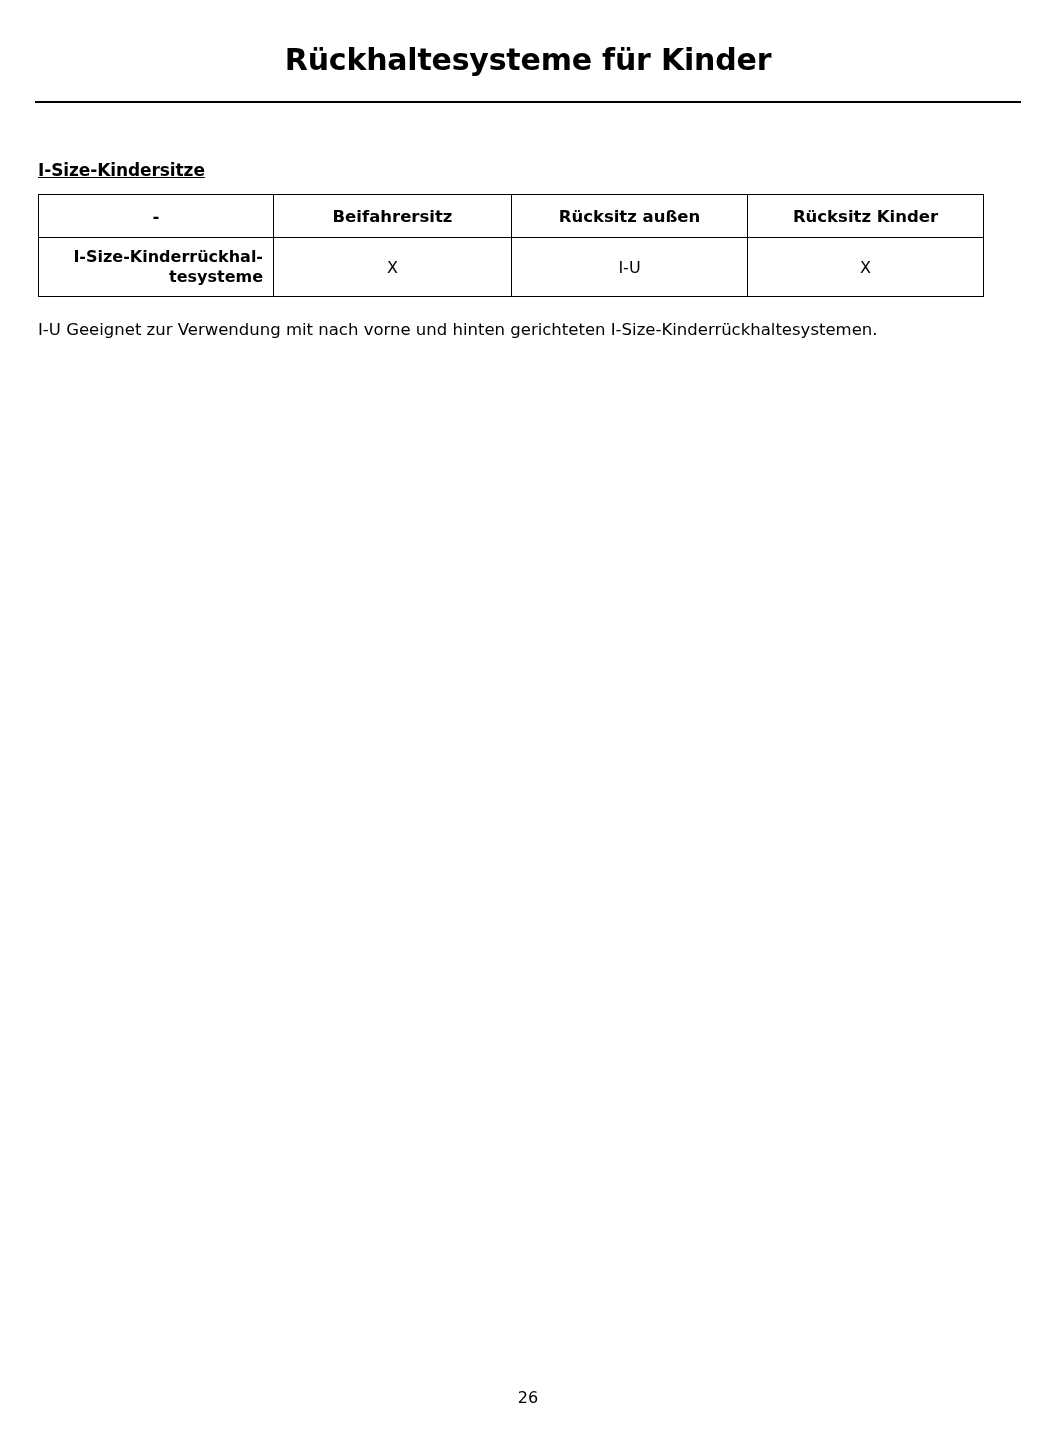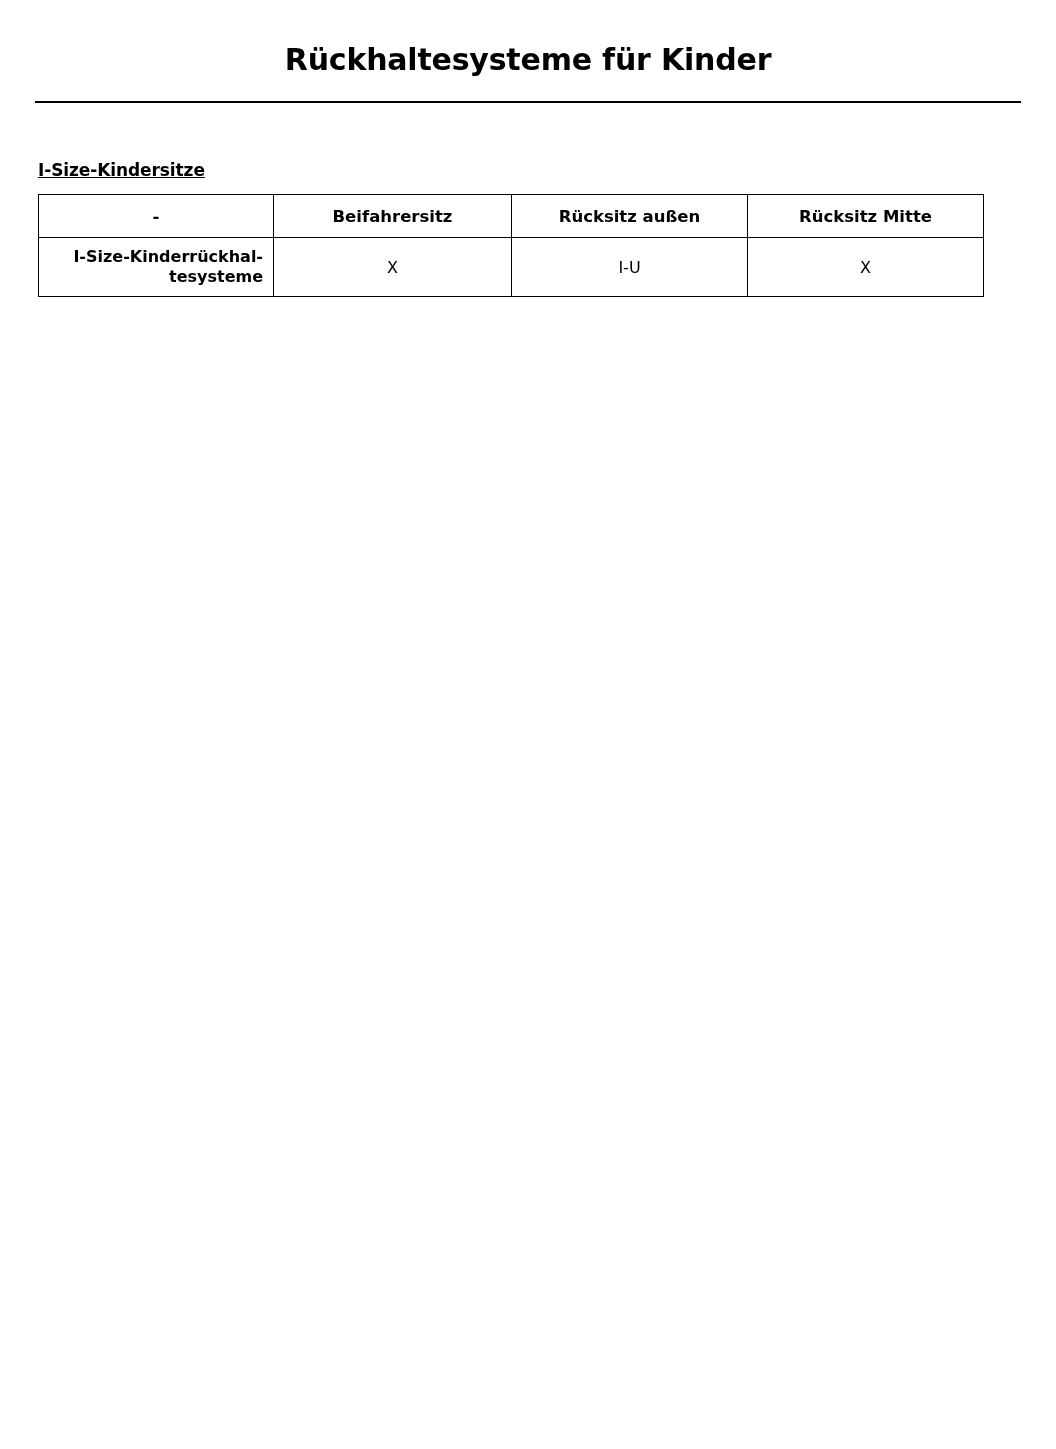--- a/index.html
+++ b/index.html
@@ -132,30 +132,32 @@
         <col class="c0">
           <col class="c1">
           <col class="c2">
           <col class="c3">
       </colgroup>
       <thead>
         <tr>
           <th>-</th>
           <th>Beifahrersitz</th>
           <th>Rücksitz außen</th>
-          <th>Rücksitz Mitte</th>
+          <th>Rücksitz Kinder</th>
         </tr>
       </thead>
       <tbody>
         <tr>
           <td class="rowlabel">I-Size-Kinderrückhal-<br>tesysteme</td>
           <td>X</td>
           <td>I-U</td>
           <td>X</td>
         </tr>
       </tbody>
     </table>
 
+    <p class="note">I-U Geeignet zur Verwendung mit nach vorne und hinten gerichteten I-Size-Kinderrückhaltesystemen.</p>
 
   </div>
 
+  <div class="page-number">26</div>
 
 </div>
 
 </body></html>

